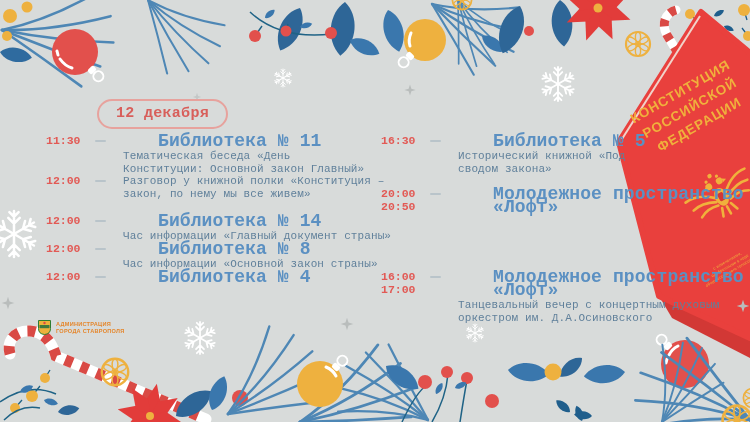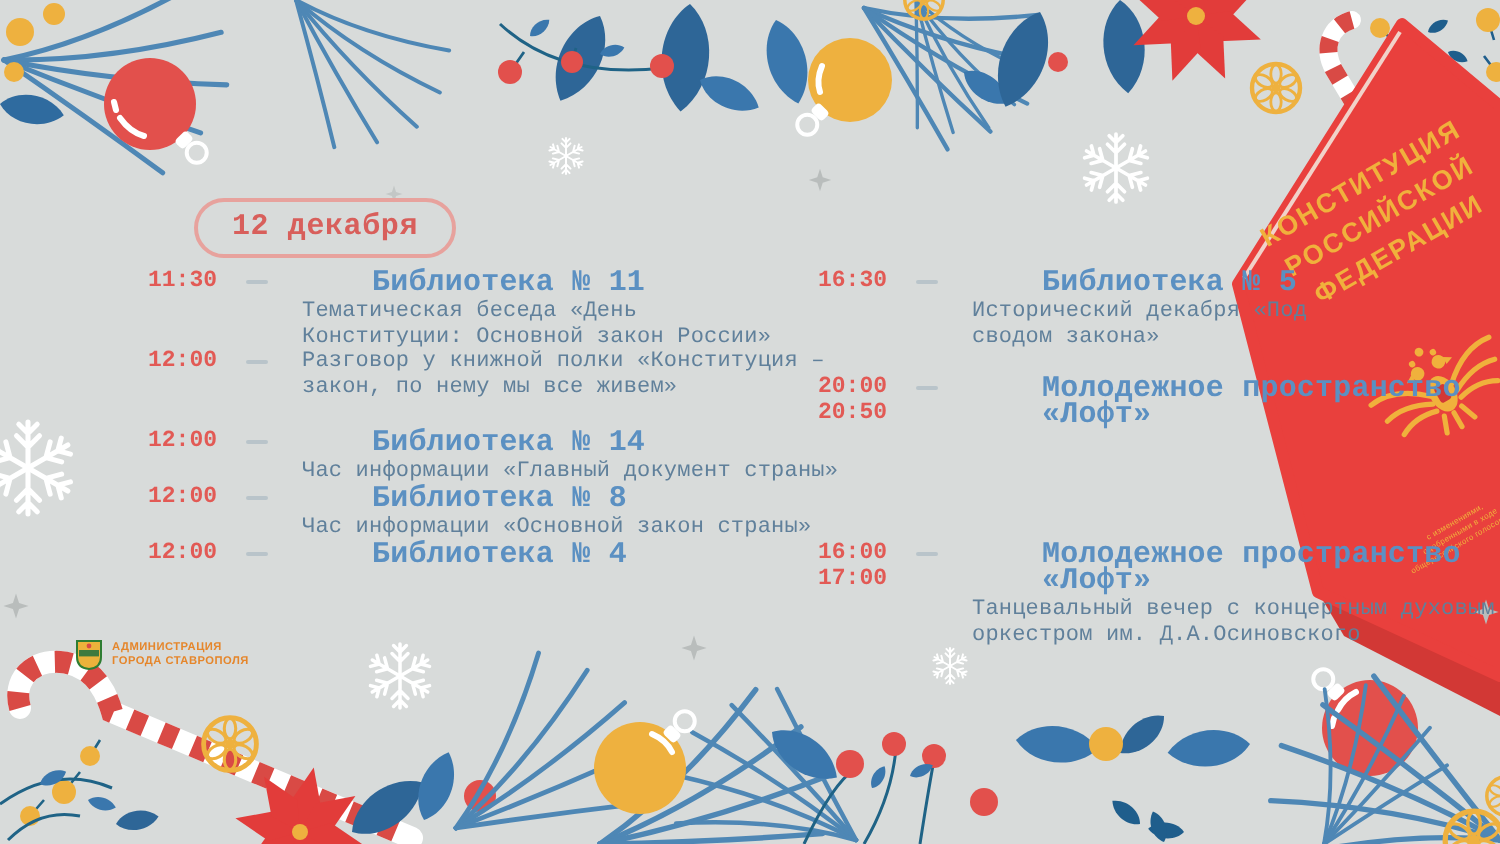--- a/index.html
+++ b/index.html
@@ -11,24 +11,24 @@
   .decor{position:absolute;left:0;top:0;z-index:1;}
   .decor text{font-family:"Liberation Sans",sans-serif;}
   .schedule-layer{position:absolute;left:0;top:1px;width:750px;height:422px;z-index:2;font-family:Liberation Mono, monospace;}
   .badge{
     position:absolute; display:inline-block;
     border:2px solid #e7a29d; border-radius:18px;
     padding:4px 17px 5px 17px;
     color:#d85f5b; font-weight:700; font-size:15px; letter-spacing:.3px;
     background:transparent;
   }
-  .event{position:absolute; display:flex; gap:17px; align-items:flex-start;margin-left:28px;}
+  .event{position:absolute; display:flex; gap:17px; align-items:flex-start;}
   .event .times{width:32px; flex:none; color:#e25a55; font-weight:700; font-size:11.5px; line-height:12.5px;}
   .event .dash{flex:none; width:11px; border-top:2px solid #b9c4ca; border-radius:2px; margin-top:5px;}
-  .event .venue{color:#5b90c2; font-weight:700; font-size:15px; line-height:13px; margin-bottom:2px; letter-spacing:.1px;padding-left:35px;}
+  .event .venue{color:#5b90c2; font-weight:700; font-size:18px; line-height:13px; margin-bottom:2px; letter-spacing:.1px;padding-left:35px;}
   .event .desc{color:#60809b; font-size:11px; line-height:12.8px; white-space:pre-line; letter-spacing:.1px;}
   .admin-logo{position:absolute; left:38px; top:320px; display:flex; gap:5px; align-items:center; z-index:2;}
   .admin-text{color:#e5862b; font-weight:700; font-size:5.6px; line-height:7px; letter-spacing:.25px;}
 </style>
 </head>
 <body>
 
 <div class="poster">
 
   <svg class="decor" width="750" height="422" viewBox="0 0 750 422">
@@ -278,21 +278,21 @@
     <div class="badge" style="left:97px;top:98px">12 декабря</div>
 
     <div class="event" style="left:46px;top:134px">
       <div class="times">
           <div>11:30</div>
         </div>
       <div class="dash"></div>
       <div class="body">
         <div class="venue">Библиотека № 11</div>
         <div class="desc">Тематическая беседа «День
-Конституции: Основной закон России»</div>
+Конституции: Основной закон Главный»</div>
       </div>
     </div>
 
     <div class="event" style="left:46px;top:174px">
       <div class="times">
           <div>12:00</div>
         </div>
       <div class="dash"></div>
       <div class="body">
         <div class="desc">Разговор у книжной полки «Конституция –
@@ -332,21 +332,21 @@
       </div>
     </div>
 
     <div class="event" style="left:381px;top:134px">
       <div class="times">
           <div>16:30</div>
         </div>
       <div class="dash"></div>
       <div class="body">
         <div class="venue">Библиотека № 5</div>
-        <div class="desc">Исторический декабря «Под
+        <div class="desc">Исторический книжной «Под
 сводом закона»</div>
       </div>
     </div>
 
     <div class="event" style="left:381px;top:187px">
       <div class="times">
         <div>20:00</div>
         <div>20:50</div>
       </div>
       <div class="dash"></div>

